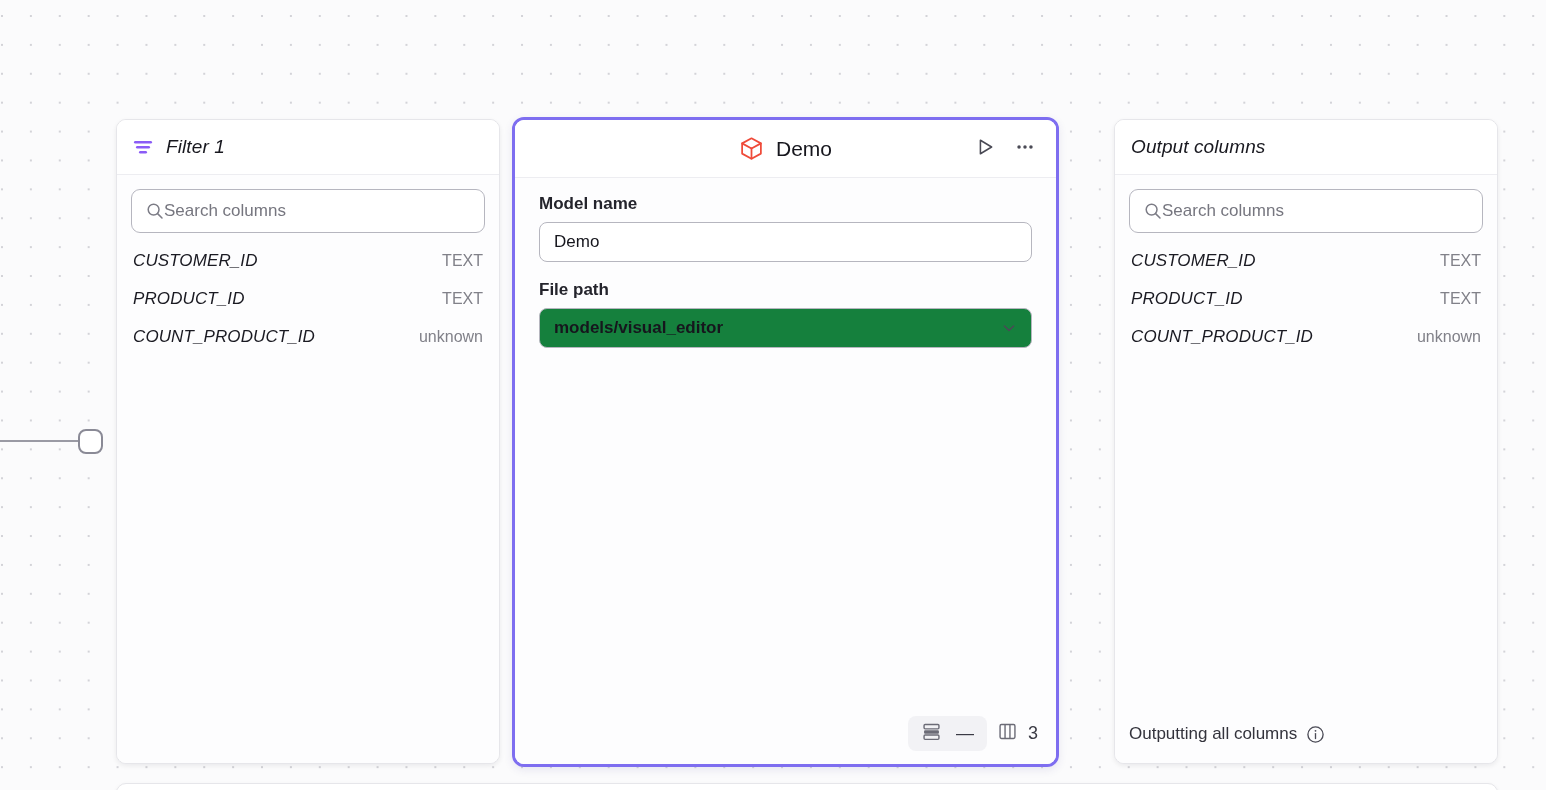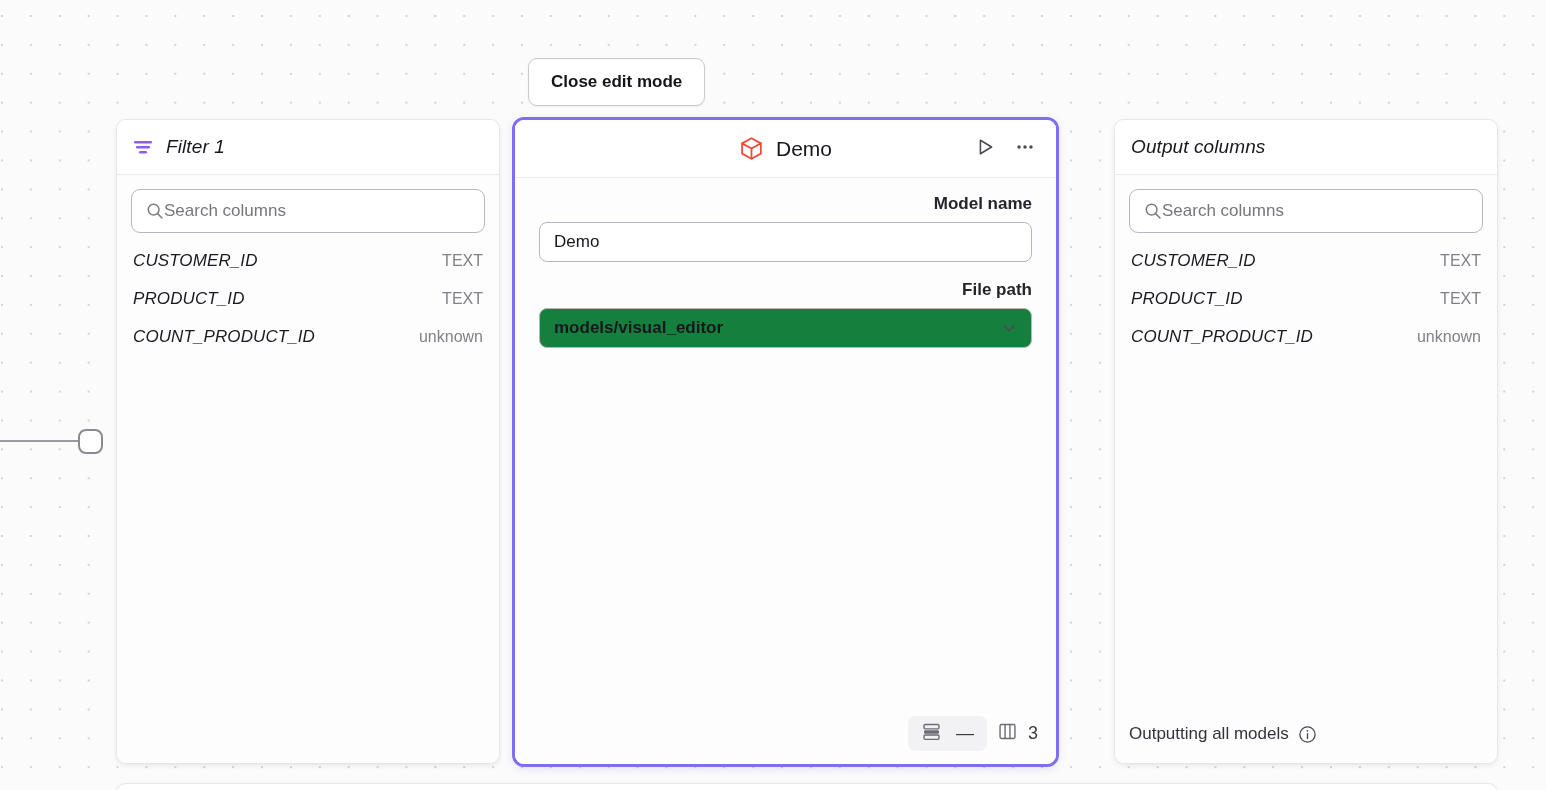--- a/index.html
+++ b/index.html
@@ -164,21 +164,21 @@
     position: absolute;
     right: 14px; top: 0; height: 100%;
     display: flex; align-items: center; gap: 6px;
   }
   .icon-btn {
     width: 34px; height: 34px;
     display: flex; align-items: center; justify-content: center;
     border-radius: 6px; cursor: pointer; background: transparent; border: none;
   }
 
-  #panel-model .panel-body { padding: 16px 24px 0 24px; text-align: right; }
+  #panel-model .panel-body { padding: 16px 24px 0 24px; }
 
   .field-label {
     font-size: 17px;
     font-weight: bold;
     color: #24242c;
     margin-bottom: 8px;
   }
   .text-input {
     height: 40px;
     border: 1px solid #b6b6bf;
@@ -251,23 +251,20 @@
   }
 </style>
 </head>
 <body>
 
 <div id="canvas">
 
   <div class="edge-line"></div>
   <div class="edge-handle"></div>
 
-  <div class="close-edit-btn">
-    <span>Close edit mode</span>
-  </div>
 
   <div class="panel" id="panel-filter">
     <div class="panel-header">
       <span class="filter-icon">
         <svg width="20" height="16" viewBox="0 0 20 16">
           <rect x="1" y="2" width="18" height="2.4" rx="1.2" fill="#8b5cf6"></rect>
           <rect x="3" y="7" width="14" height="2.4" rx="1.2" fill="#8b5cf6"></rect>
           <rect x="6" y="12" width="8" height="2.4" rx="1.2" fill="#8b5cf6"></rect>
         </svg>
       </span>
@@ -402,21 +399,21 @@
           <span class="col-type">TEXT</span>
         </div>
         <div class="col-row">
           <span class="col-name">COUNT_PRODUCT_ID</span>
           <span class="col-type">unknown</span>
         </div>
       </div>
     </div>
 
     <div class="panel-footer-note">
-      <span>Outputting all models</span>
+      <span>Outputting all columns</span>
       <span class="info-icon">
         <svg width="19" height="19" viewBox="0 0 20 20" fill="none" stroke="#4a4a55" stroke-width="1.4">
           <circle cx="10" cy="10" r="8"></circle>
           <line x1="10" y1="9" x2="10" y2="14.2" stroke-linecap="round"></line>
           <circle cx="10" cy="6.1" r="0.95" fill="#4a4a55" stroke="none"></circle>
         </svg>
       </span>
     </div>
   </div>
 

